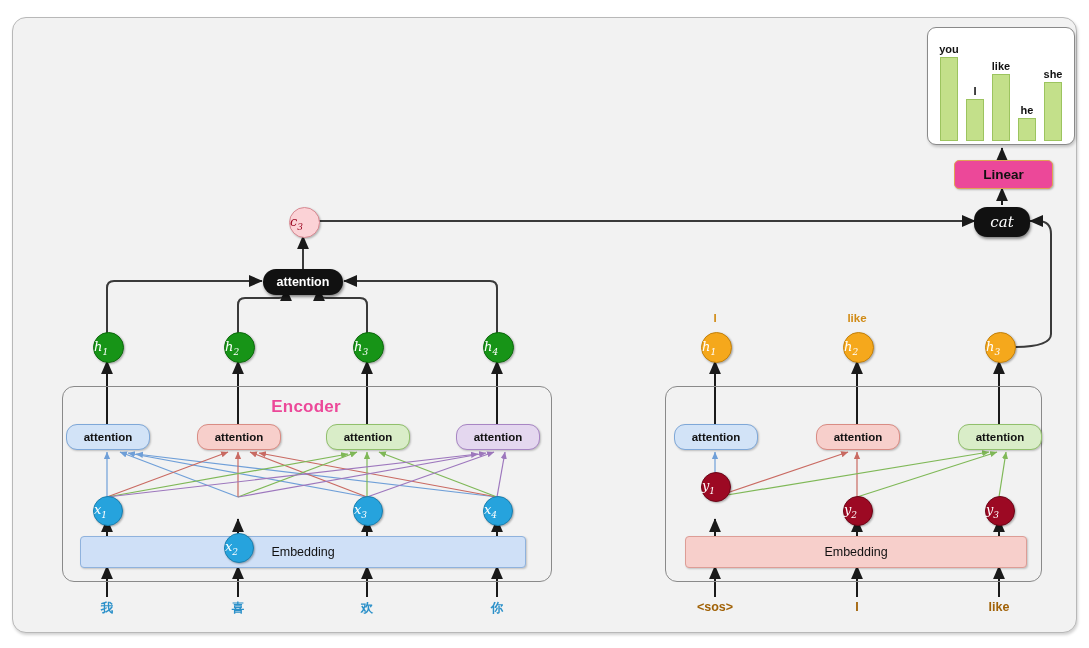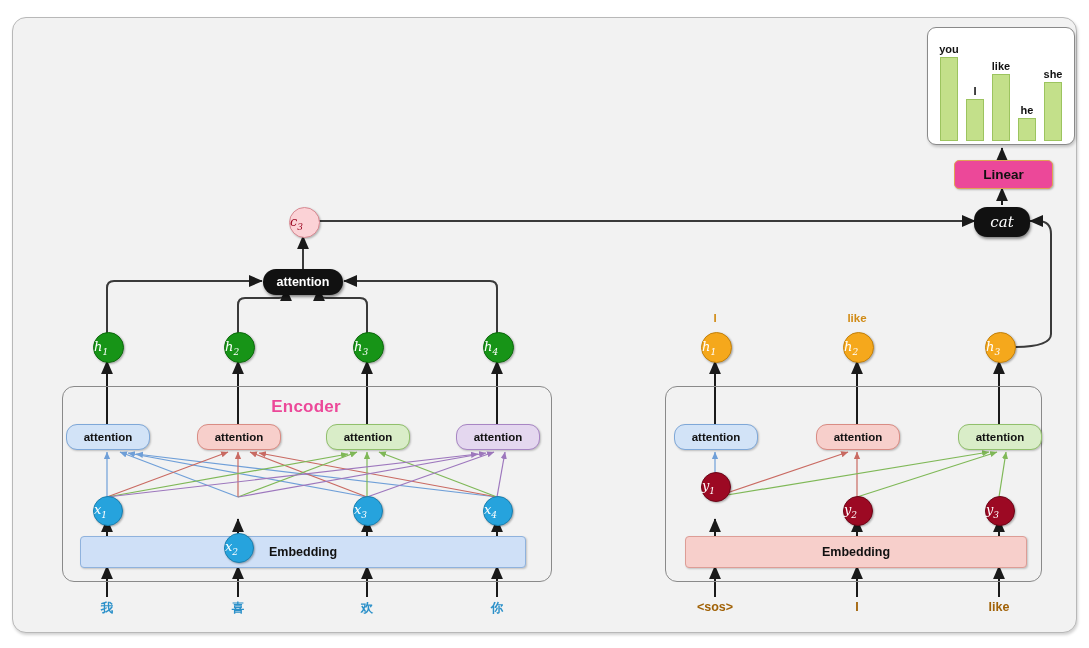--- a/index.html
+++ b/index.html
@@ -34,21 +34,21 @@
   .p-green{background:#d9edc8;border:1.4px solid #91c06c;}
   .p-purple{background:#e4d7ef;border:1.4px solid #a886c4;}
 
   .blackpill{position:absolute;background:#111;border-radius:13px;
              display:flex;align-items:center;justify-content:center;
              color:#fff;font-weight:bold;font-size:12.5px;
              box-shadow:1px 2px 3px rgba(0,0,0,.45);}
   .blackpill.cat{font-family:"DejaVu Serif",serif;font-style:italic;font-weight:normal;font-size:15px;}
 
   .embed{position:absolute;border-radius:4px;display:flex;align-items:center;
-         justify-content:center;font-size:12.5px;font-weight:bold;color:#111;
+         justify-content:center;font-size:12.5px;font-weight:normal;color:#111;
          box-shadow:1px 1px 2px rgba(0,0,0,.2);text-align:center;}
   .e-blue{background:#cfe0f7;border:1px solid #8fb2dd;}
   .e-red{background:#f7cfcb;border:1px solid #dd9d96;}
 
   .linear{position:absolute;background:#ec4899;border:1.5px solid #e0a255;
           border-radius:5px;display:flex;align-items:center;justify-content:center;
           font-size:13.5px;font-weight:bold;color:#111;
           box-shadow:1px 1px 2px rgba(0,0,0,.25);}
 
   .tok{position:absolute;font-size:12.5px;font-weight:bold;text-align:center;}

